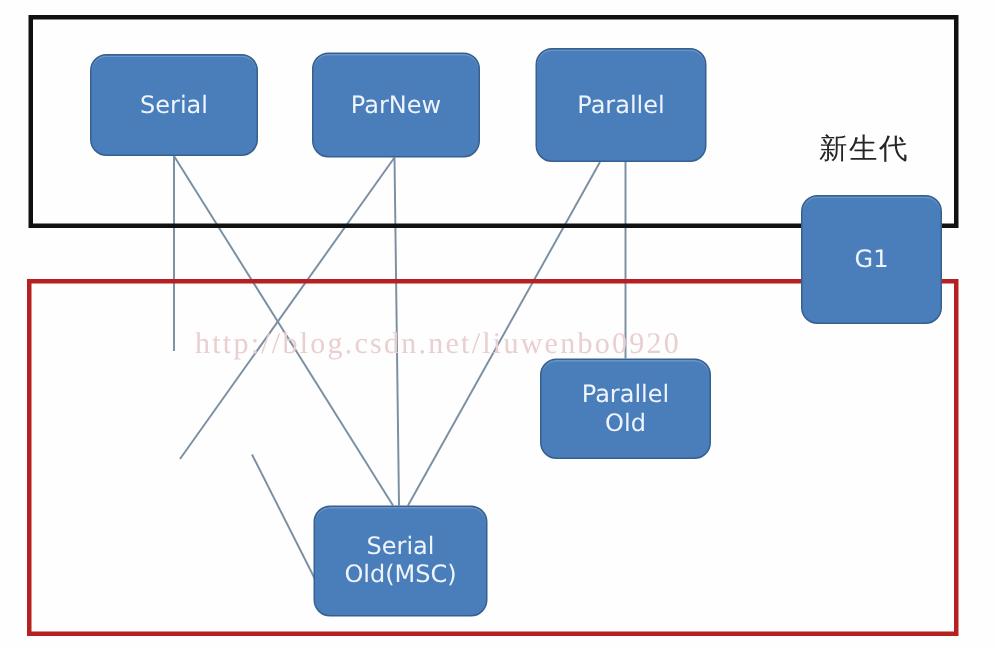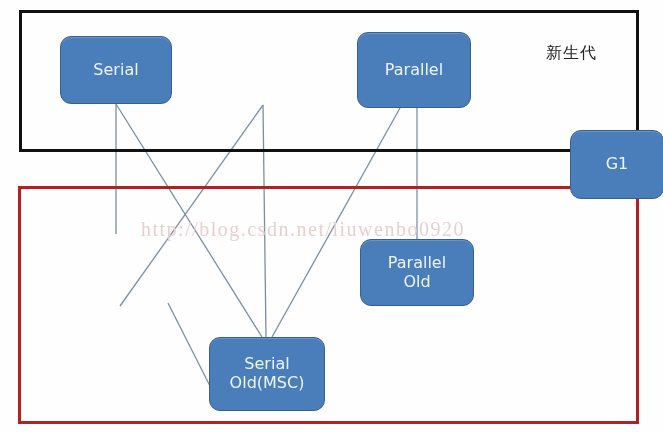--- a/index.html
+++ b/index.html
@@ -22,24 +22,25 @@
     left:19px;top:10px;width:620px;height:142px;
     border:3px solid #111111;
   }
   .region-old{
     left:18px;top:186px;width:621px;height:238px;
     border:3px solid #b52121;
   }
   .region-label{
     position:absolute;
     font-family:"DejaVu Sans","Liberation Sans",sans-serif;
-    font-size:16px;
+    font-size:19px;
     color:#252525;
     letter-spacing:1px;
     white-space:nowrap;
+    margin-top:43px;
   }
   .label-young{left:546px;top:43px;}
   .label-old{left:547px;top:368px;}
   .node{
     position:absolute;
     box-sizing:border-box;
     background:#4a7ebb;
     border:1.5px solid #36618f;
     border-radius:11px;
     color:#eef4fb;
@@ -50,27 +51,27 @@
     font-family:"DejaVu Sans","Liberation Sans",sans-serif;
     font-size:16px;
     line-height:1.18;
     box-shadow:inset 0 1px 0 rgba(255,255,255,0.18);
     padding:2px 4px;
   }
   .node span{display:block;}
   .n-serial   {left:60px; top:36px;  width:112px;height:68px;}
   .n-parnew   {left:208px;top:35px;  width:112px;height:70px;}
   .n-pscav    {left:357px;top:32px;  width:114px;height:76px;}
-  .n-g1       {left:534px;top:130px; width:94px; height:69px; z-index:6;margin-left:36px;}
+  .n-g1       {left:534px;top:130px; width:94px; height:86px; z-index:6;}
   .n-cms      {left:58px; top:234px; width:114px;height:72px;}
   .n-pold     {left:360px;top:239px; width:114px;height:67px;}
   .n-serialold{left:209px;top:337px; width:116px;height:74px;}
   .watermark{
     position:absolute;
-    left:141px;top:218px;
+    left:130px;top:218px;
     font-family:"Liberation Serif","DejaVu Serif",serif;
     font-size:20px;
     color:#e9cfcf;
     letter-spacing:1.5px;
     white-space:nowrap;
     pointer-events:none;
     z-index:4;
   }
 </style>
 </head>
@@ -101,20 +102,23 @@
   <div class="region region-old"></div>
 
   <div class="region-label label-young">新生代</div>
 
   <div class="watermark">http://blog.csdn.net/liuwenbo0920</div>
 
   <div class="node n-serial">
     <span>Serial</span>
   </div>
 
+  <div class="node n-parnew">
+    <span>ParNew</span>
+  </div>
 
   <div class="node n-pscav">
     <div>
       <span>Parallel</span>
     </div>
   </div>
 
   <div class="node n-g1">
     <span>G1</span>
   </div>

